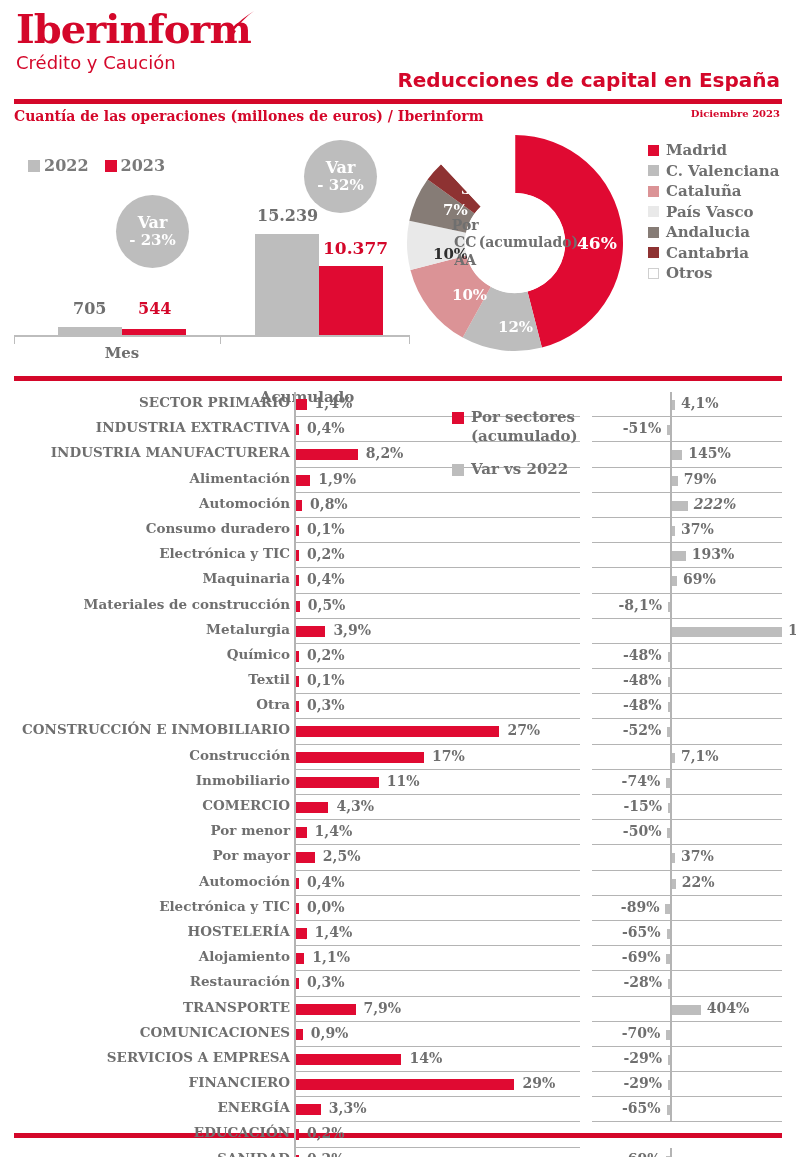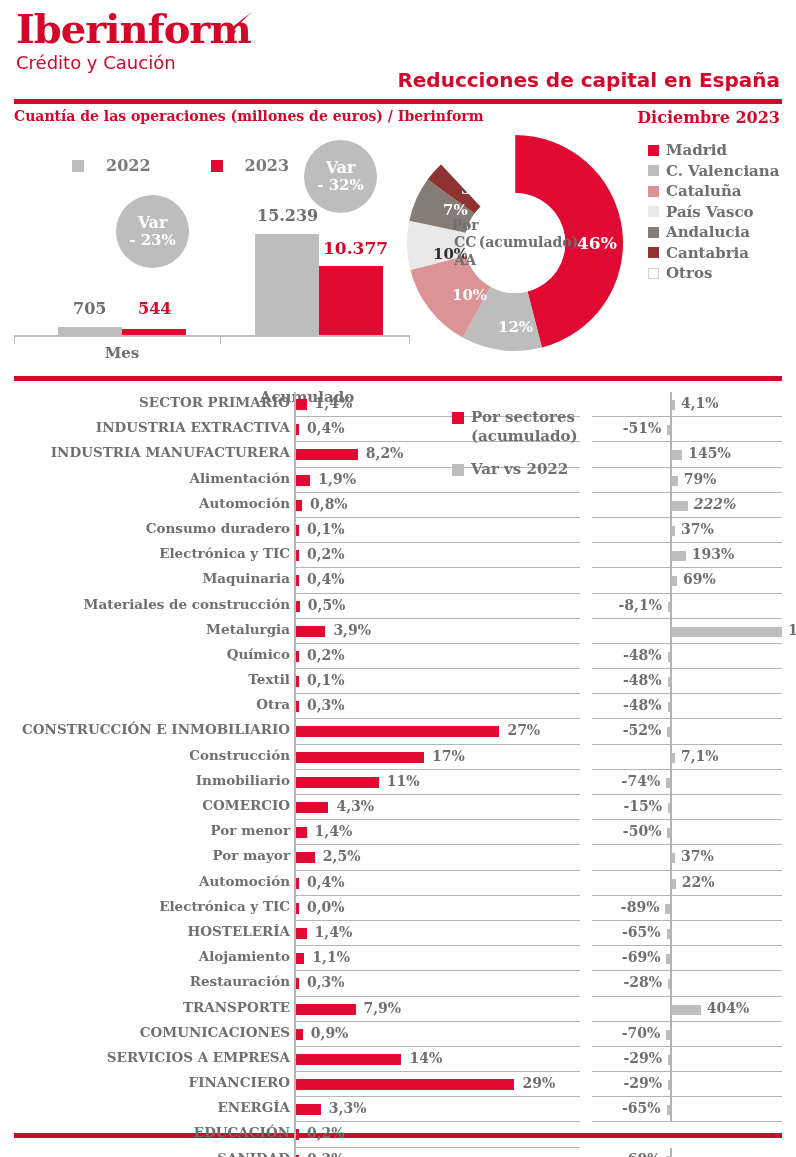--- a/index.html
+++ b/index.html
@@ -32,27 +32,27 @@
     position:absolute;left:14px;top:99px;width:768px;height:5px;background:#D4072A;
   }
   .sub-left{
     position:absolute;left:14px;top:108px;
     font-family:"DejaVu Serif", serif;font-weight:700;
     font-size:14px;color:#D4072A;
   }
   .sub-right{
     position:absolute;right:16px;top:108px;
     font-family:"DejaVu Serif", serif;font-weight:700;
-    font-size:16px;color:#D4072A;
+    font-size:10px;color:#D4072A;
   }
 
   
   .barchart{position:absolute;left:0;top:130px;width:420px;height:240px;}
   .legend-top{position:absolute;left:28px;top:26px;display:flex;gap:16px;align-items:center;}
-  .lg-item{display:flex;align-items:center;gap:22px;margin-left:44px;}
+  .lg-item{display:flex;align-items:center;gap:4px;}
   .lg-sw{width:12px;height:12px;display:block;}
   .lg-tx{font-family:"DejaVu Serif",serif;font-weight:700;font-size:16px;color:#7a7a7a;}
 
   .axis-line{position:absolute;left:14px;top:205px;width:396px;height:2px;background:#bdbdbd;}
   .tick{position:absolute;top:205px;width:1px;height:9px;background:#bdbdbd;}
 
   .bar{position:absolute;bottom:0;}
   .bar-val{
     position:absolute;font-family:"DejaVu Serif",serif;font-weight:700;
     font-size:16px;white-space:nowrap;

